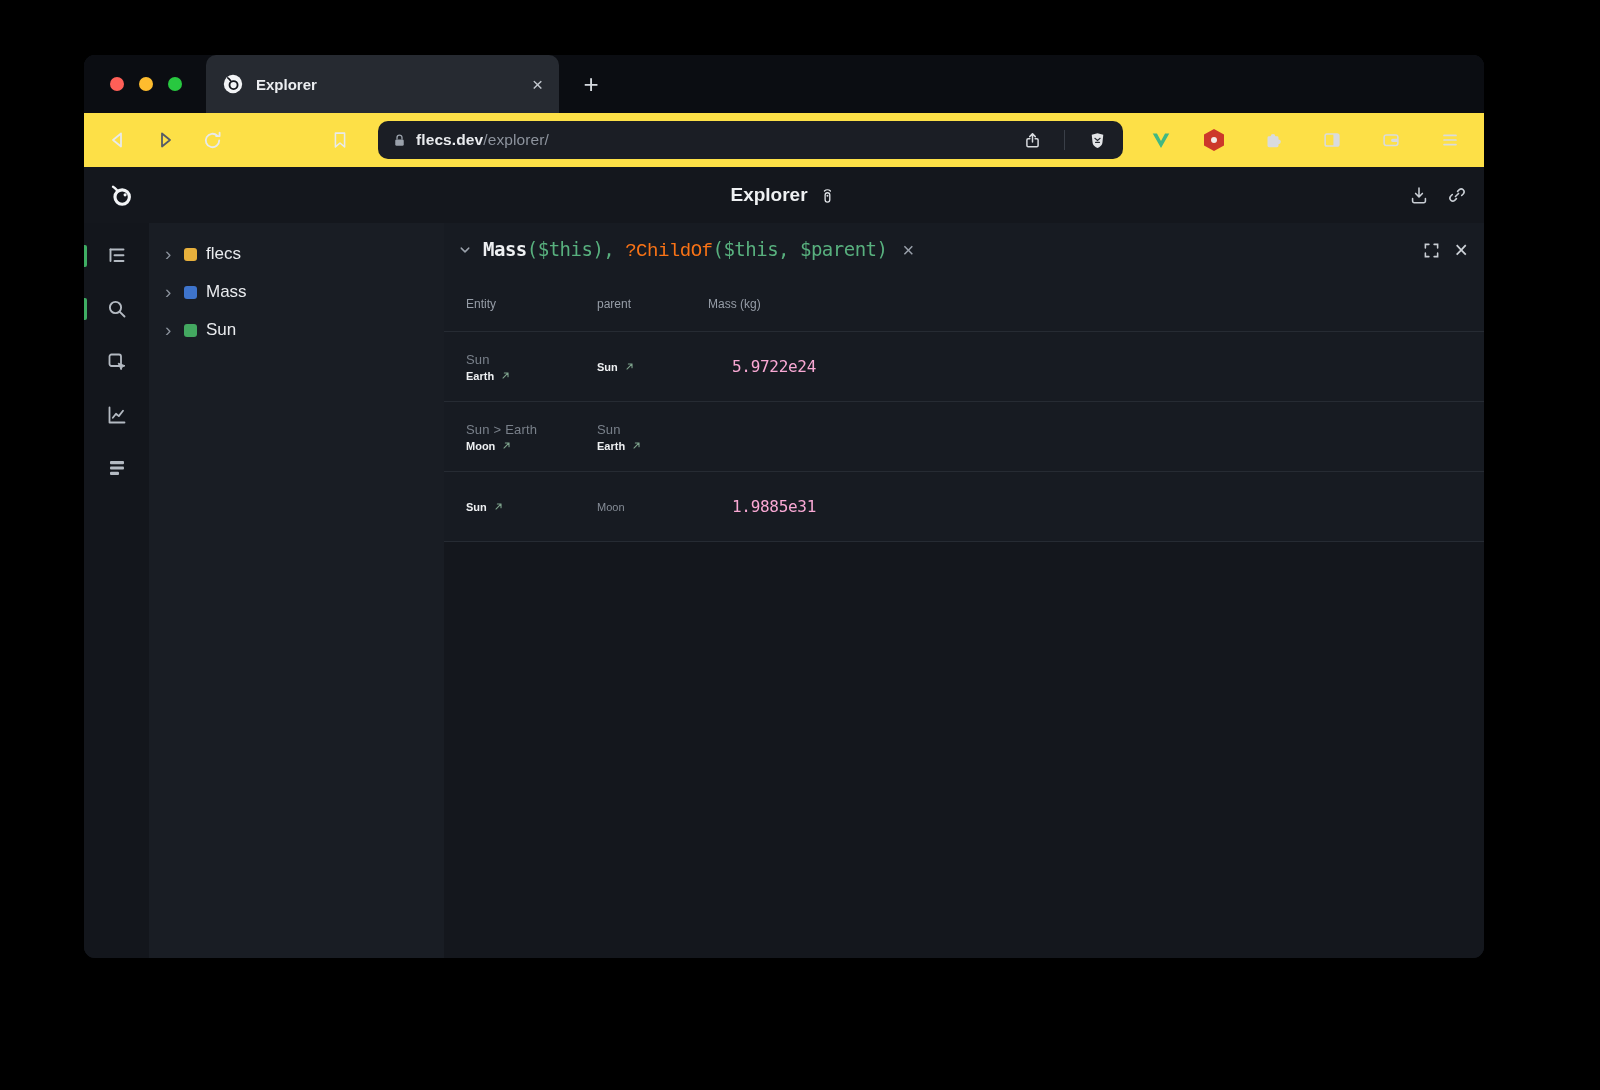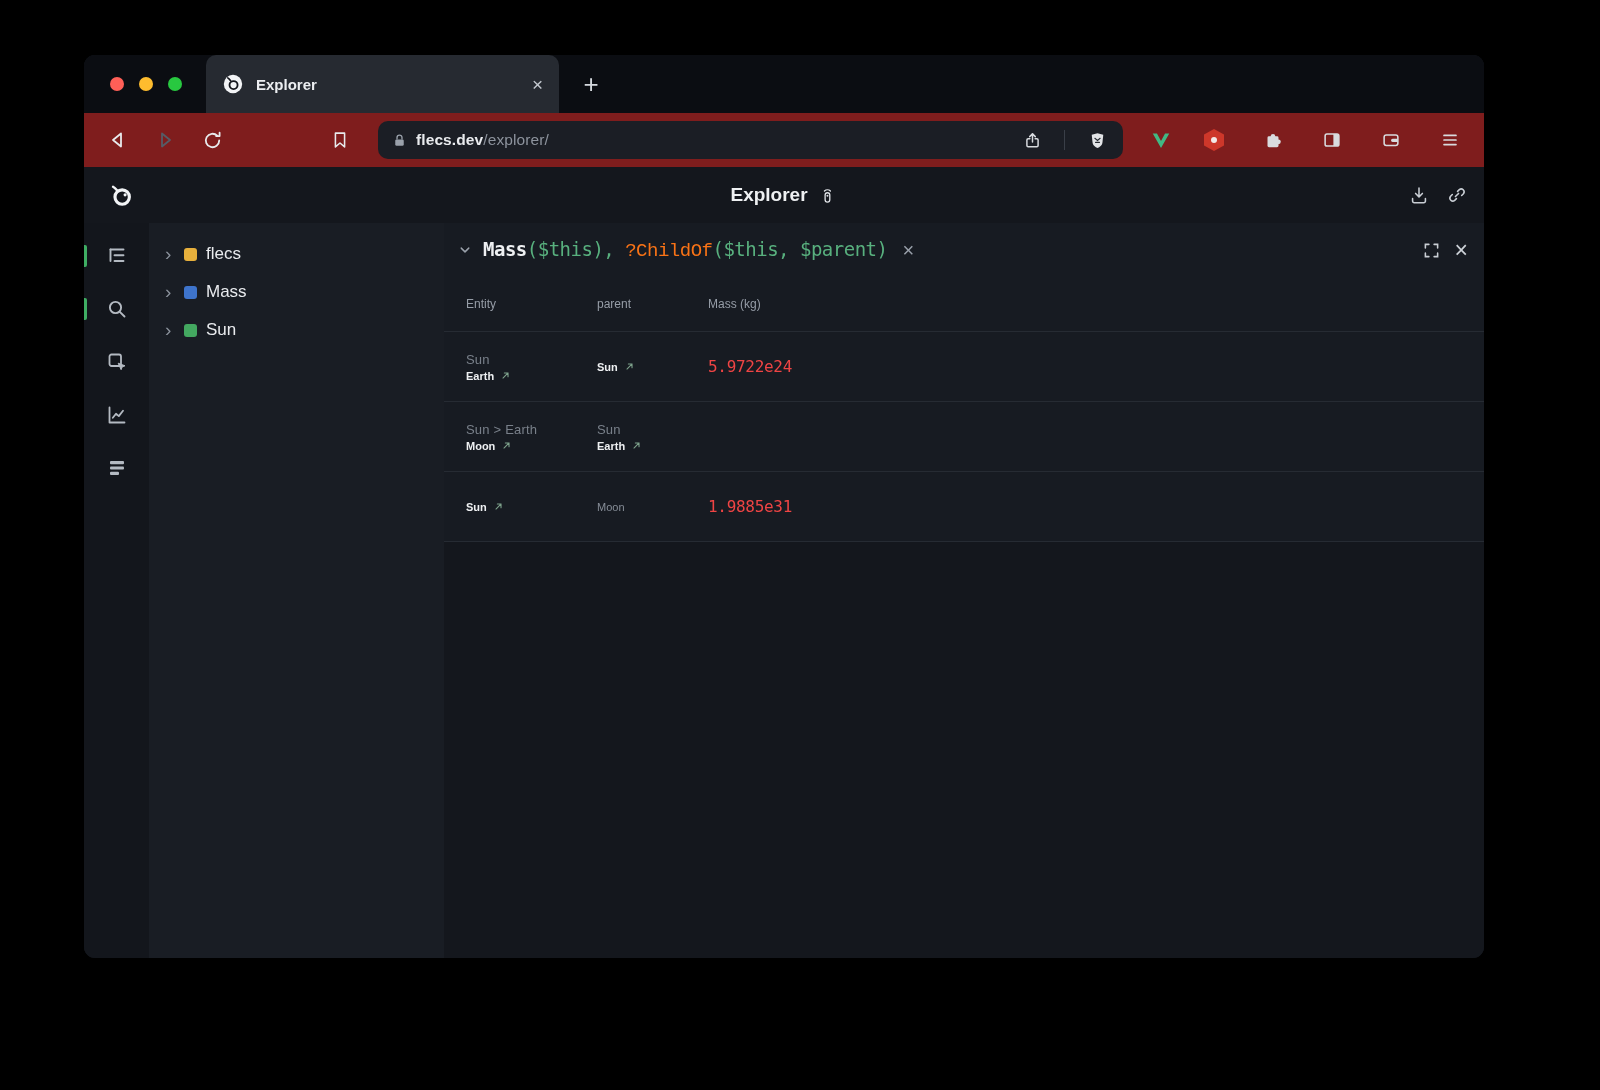--- a/index.html
+++ b/index.html
@@ -15,21 +15,21 @@
   .traffic { display:flex; gap:15px; align-items:center; padding:0 24px 0 26px; }
   .dot { width:14px; height:14px; border-radius:50%; }
   .tab { width:353px; background:#262a31; border-radius:10px 10px 0 0;
          display:flex; align-items:center; padding:0 16px; gap:12px; }
   .tab-title { font-size:15px; font-weight:600; flex:1; color:#eceef1; }
   .tab-close { font-size:19px; color:#c3c8cf; line-height:1; cursor:default; }
   .newtab { width:40px; display:flex; align-items:center; justify-content:center;
             font-size:26px; font-weight:300; color:#d4d8dd; margin-left:12px; }
 
   
-  .toolbar { height:54px; background:#7f1d1d; display:flex; align-items:center;
+  .toolbar { height:54px; background:#fde047; display:flex; align-items:center;
              padding:0 16px; flex-shrink:0; }
   .tbtn { width:36px; height:36px; display:flex; align-items:center; justify-content:center;
           border-radius:8px; flex-shrink:0; }
   .tbtn + .tbtn { margin-left:11px; }
   .bookmark-btn { margin-left:92px !important; }
   .urlbar { height:38px; background:#1b1e25; border-radius:10px; display:flex;
             align-items:center; padding:0 8px 0 13px; width:745px; margin-left:20px; gap:8px; }
   .url-text { font-size:15.5px; letter-spacing:.1px; }
   .url-domain { color:#e9ebee; font-weight:600; }
   .url-path { color:#8d939d; font-weight:400; }
@@ -78,21 +78,21 @@
 
   .thead { display:grid; grid-template-columns:131px 111px 1fr; padding-left:22px;
            height:54px; align-items:center; color:#969da7; font-size:12px; }
   .trow { display:grid; grid-template-columns:131px 111px 1fr; padding-left:22px;
           min-height:70px; align-items:center; border-top:1px solid #262b33;
           padding-top:9px; padding-bottom:9px; }
   .rows { border-bottom:1px solid #262b33; }
   .path { font-size:13px; color:#79808a; margin-bottom:3px; letter-spacing:.2px; }
   .name { font-size:11px; font-weight:600; color:#eef0f2; display:flex; align-items:center; gap:6px; }
   .name.none { color:#868d97; font-weight:400; }
-  .mass { font-family:"DejaVu Sans Mono", monospace; font-size:16px; color:#ef4444; letter-spacing:-.3px; }
+  .mass { font-family:"DejaVu Sans Mono", monospace; font-size:16px; color:#f9a8d4; letter-spacing:-.3px;margin-left:24px; }
 
   svg { display:block; }
 </style>
 </head>
 <body>
 
 <div class="window">
 
   <div class="tabstrip">
     <div class="traffic">

